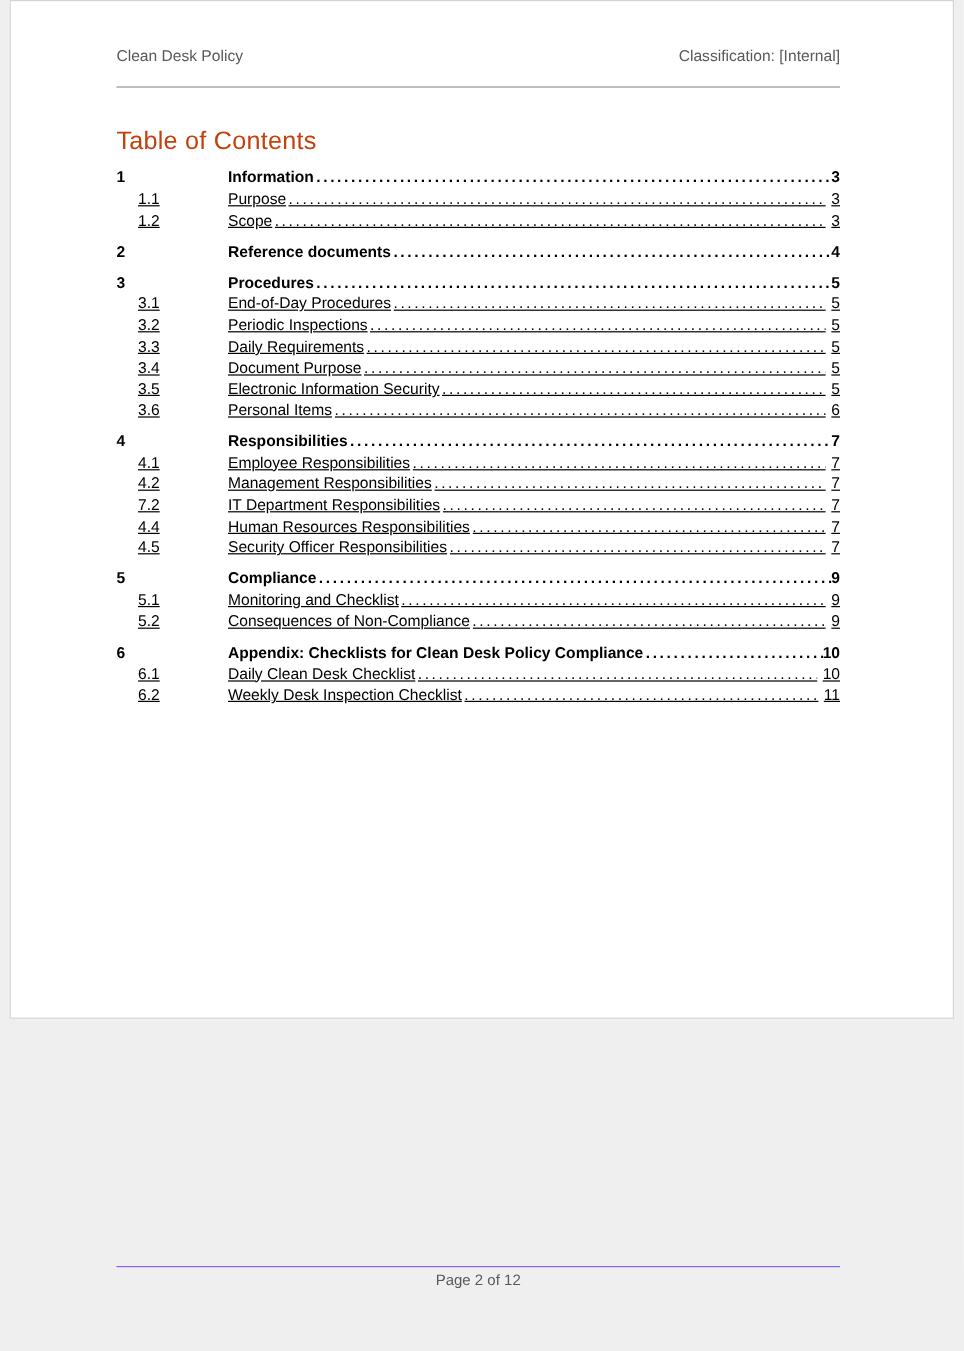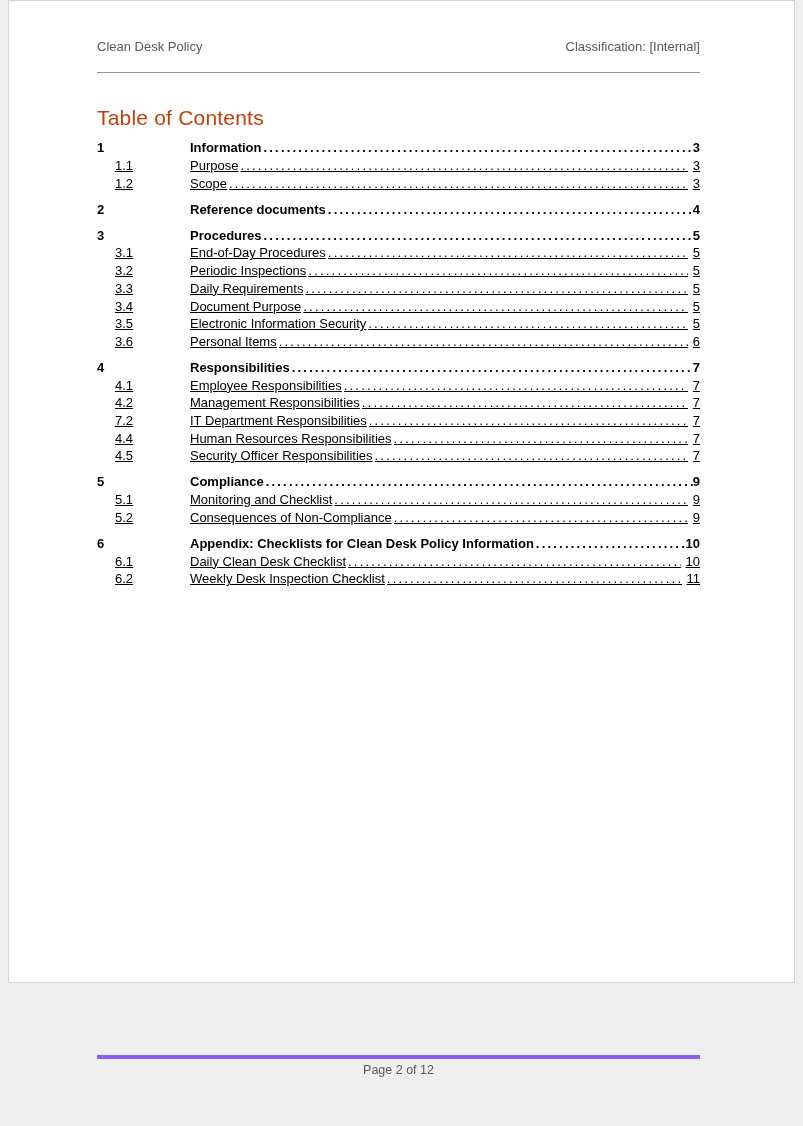--- a/index.html
+++ b/index.html
@@ -8,21 +8,21 @@
     height: 1126px;
     background: #efefef;
     font-family: "Liberation Sans", "DejaVu Sans", sans-serif;
     overflow: hidden;
   }
   .page {
     position: absolute;
     left: 8px;
     top: 0px;
     width: 787px;
-    height: 983px;
+    height: 849px;
     background: #ffffff;
     border: 1px solid #d4d4d4;
     padding: 0 94px 0 88px;
   }
   
   .doc-header {
     margin-top: 38px;
     display: flex;
     justify-content: space-between;
     align-items: baseline;
@@ -87,21 +87,21 @@
   .toc-page {
     flex: 0 0 auto;
     text-align: right;
   }
   
   .doc-footer {
     position: absolute;
     left: 88px;
     right: 94px;
     top: 1054px;
-    border-top: 4px solid #8b5cf6;
+    border-top: 1px solid #8b5cf6;
     text-align: center;
   }
   .doc-footer .footer-text {
     display: inline-block;
     margin-top: 4px;
     font-size: 12.5px;
     color: #595959;
   }
 </style>
 </head>
@@ -233,21 +233,21 @@
     <span class="toc-page">9</span>
   </div>
       <div class="toc-row lvl2">
     <span class="toc-num">5.2</span>
     <span class="toc-label">Consequences of Non-Compliance</span>
     <span class="toc-dots"></span>
     <span class="toc-page">9</span>
   </div>
       <div class="toc-row lvl1">
     <span class="toc-num">6</span>
-    <span class="toc-label">Appendix: Checklists for Clean Desk Policy Information</span>
+    <span class="toc-label">Appendix: Checklists for Clean Desk Policy Compliance</span>
     <span class="toc-dots"></span>
     <span class="toc-page">10</span>
   </div>
       <div class="toc-row lvl2">
     <span class="toc-num">6.1</span>
     <span class="toc-label">Daily Clean Desk Checklist</span>
     <span class="toc-dots"></span>
     <span class="toc-page">10</span>
   </div>
       <div class="toc-row lvl2">

